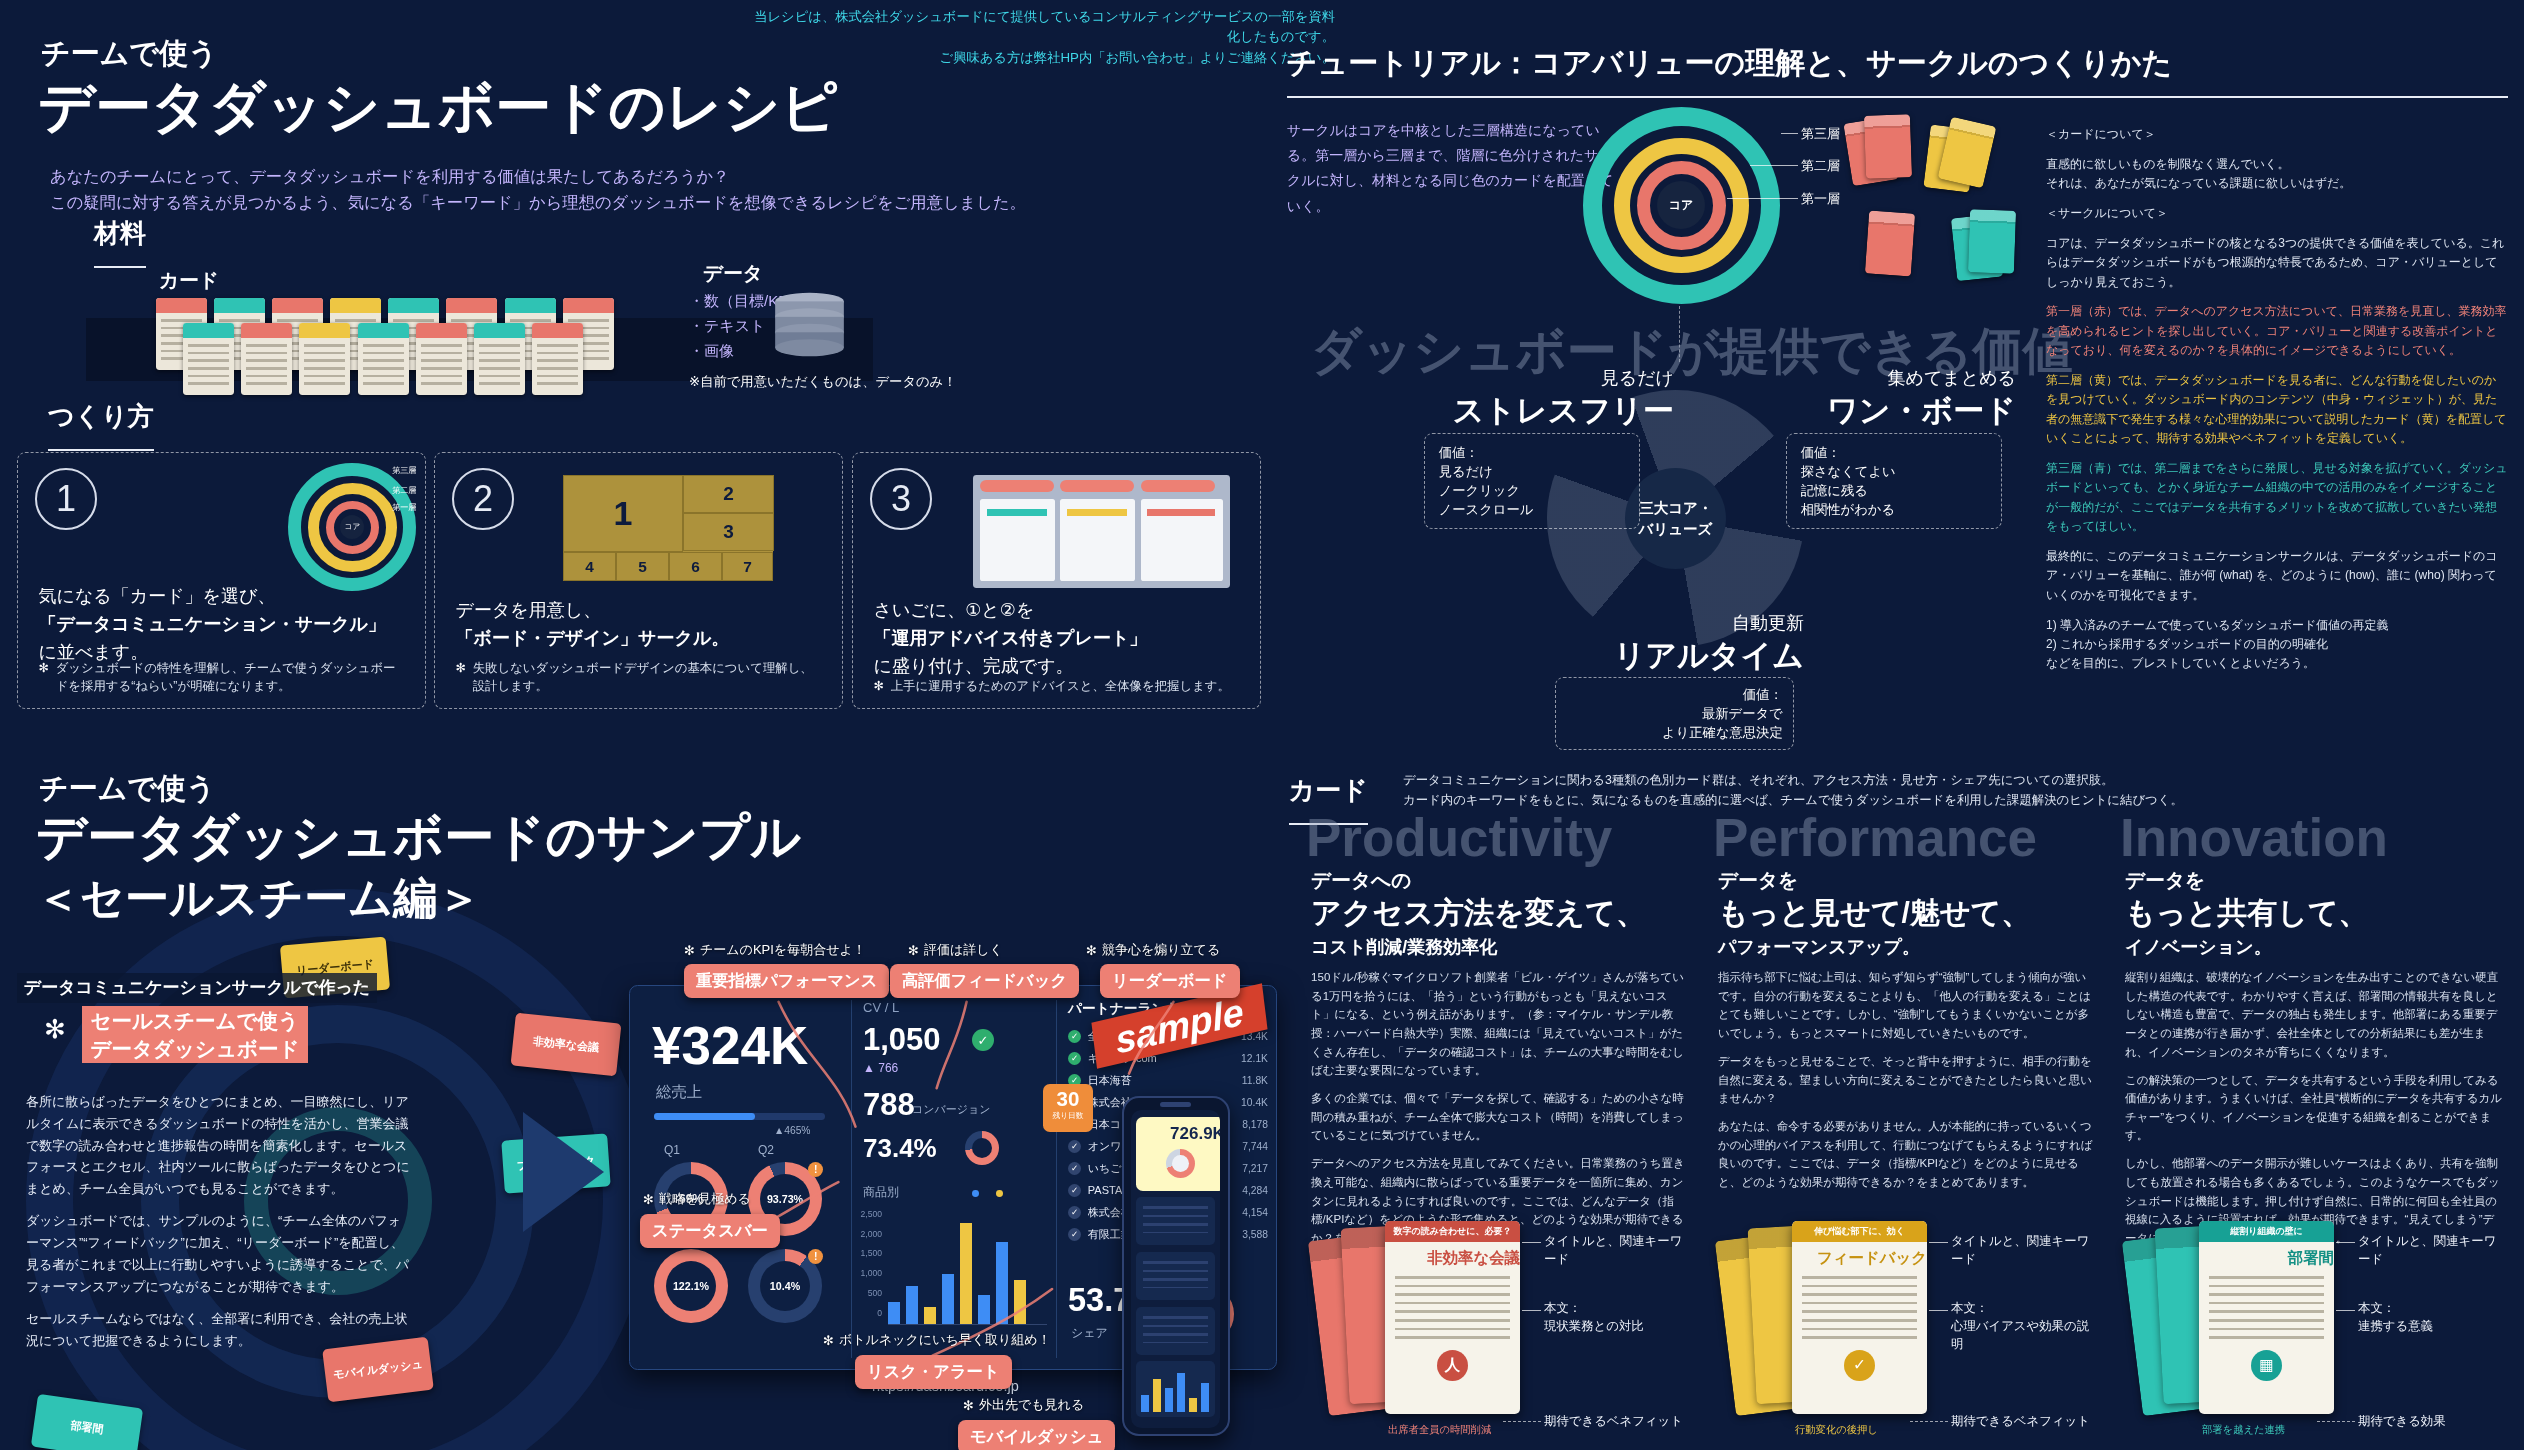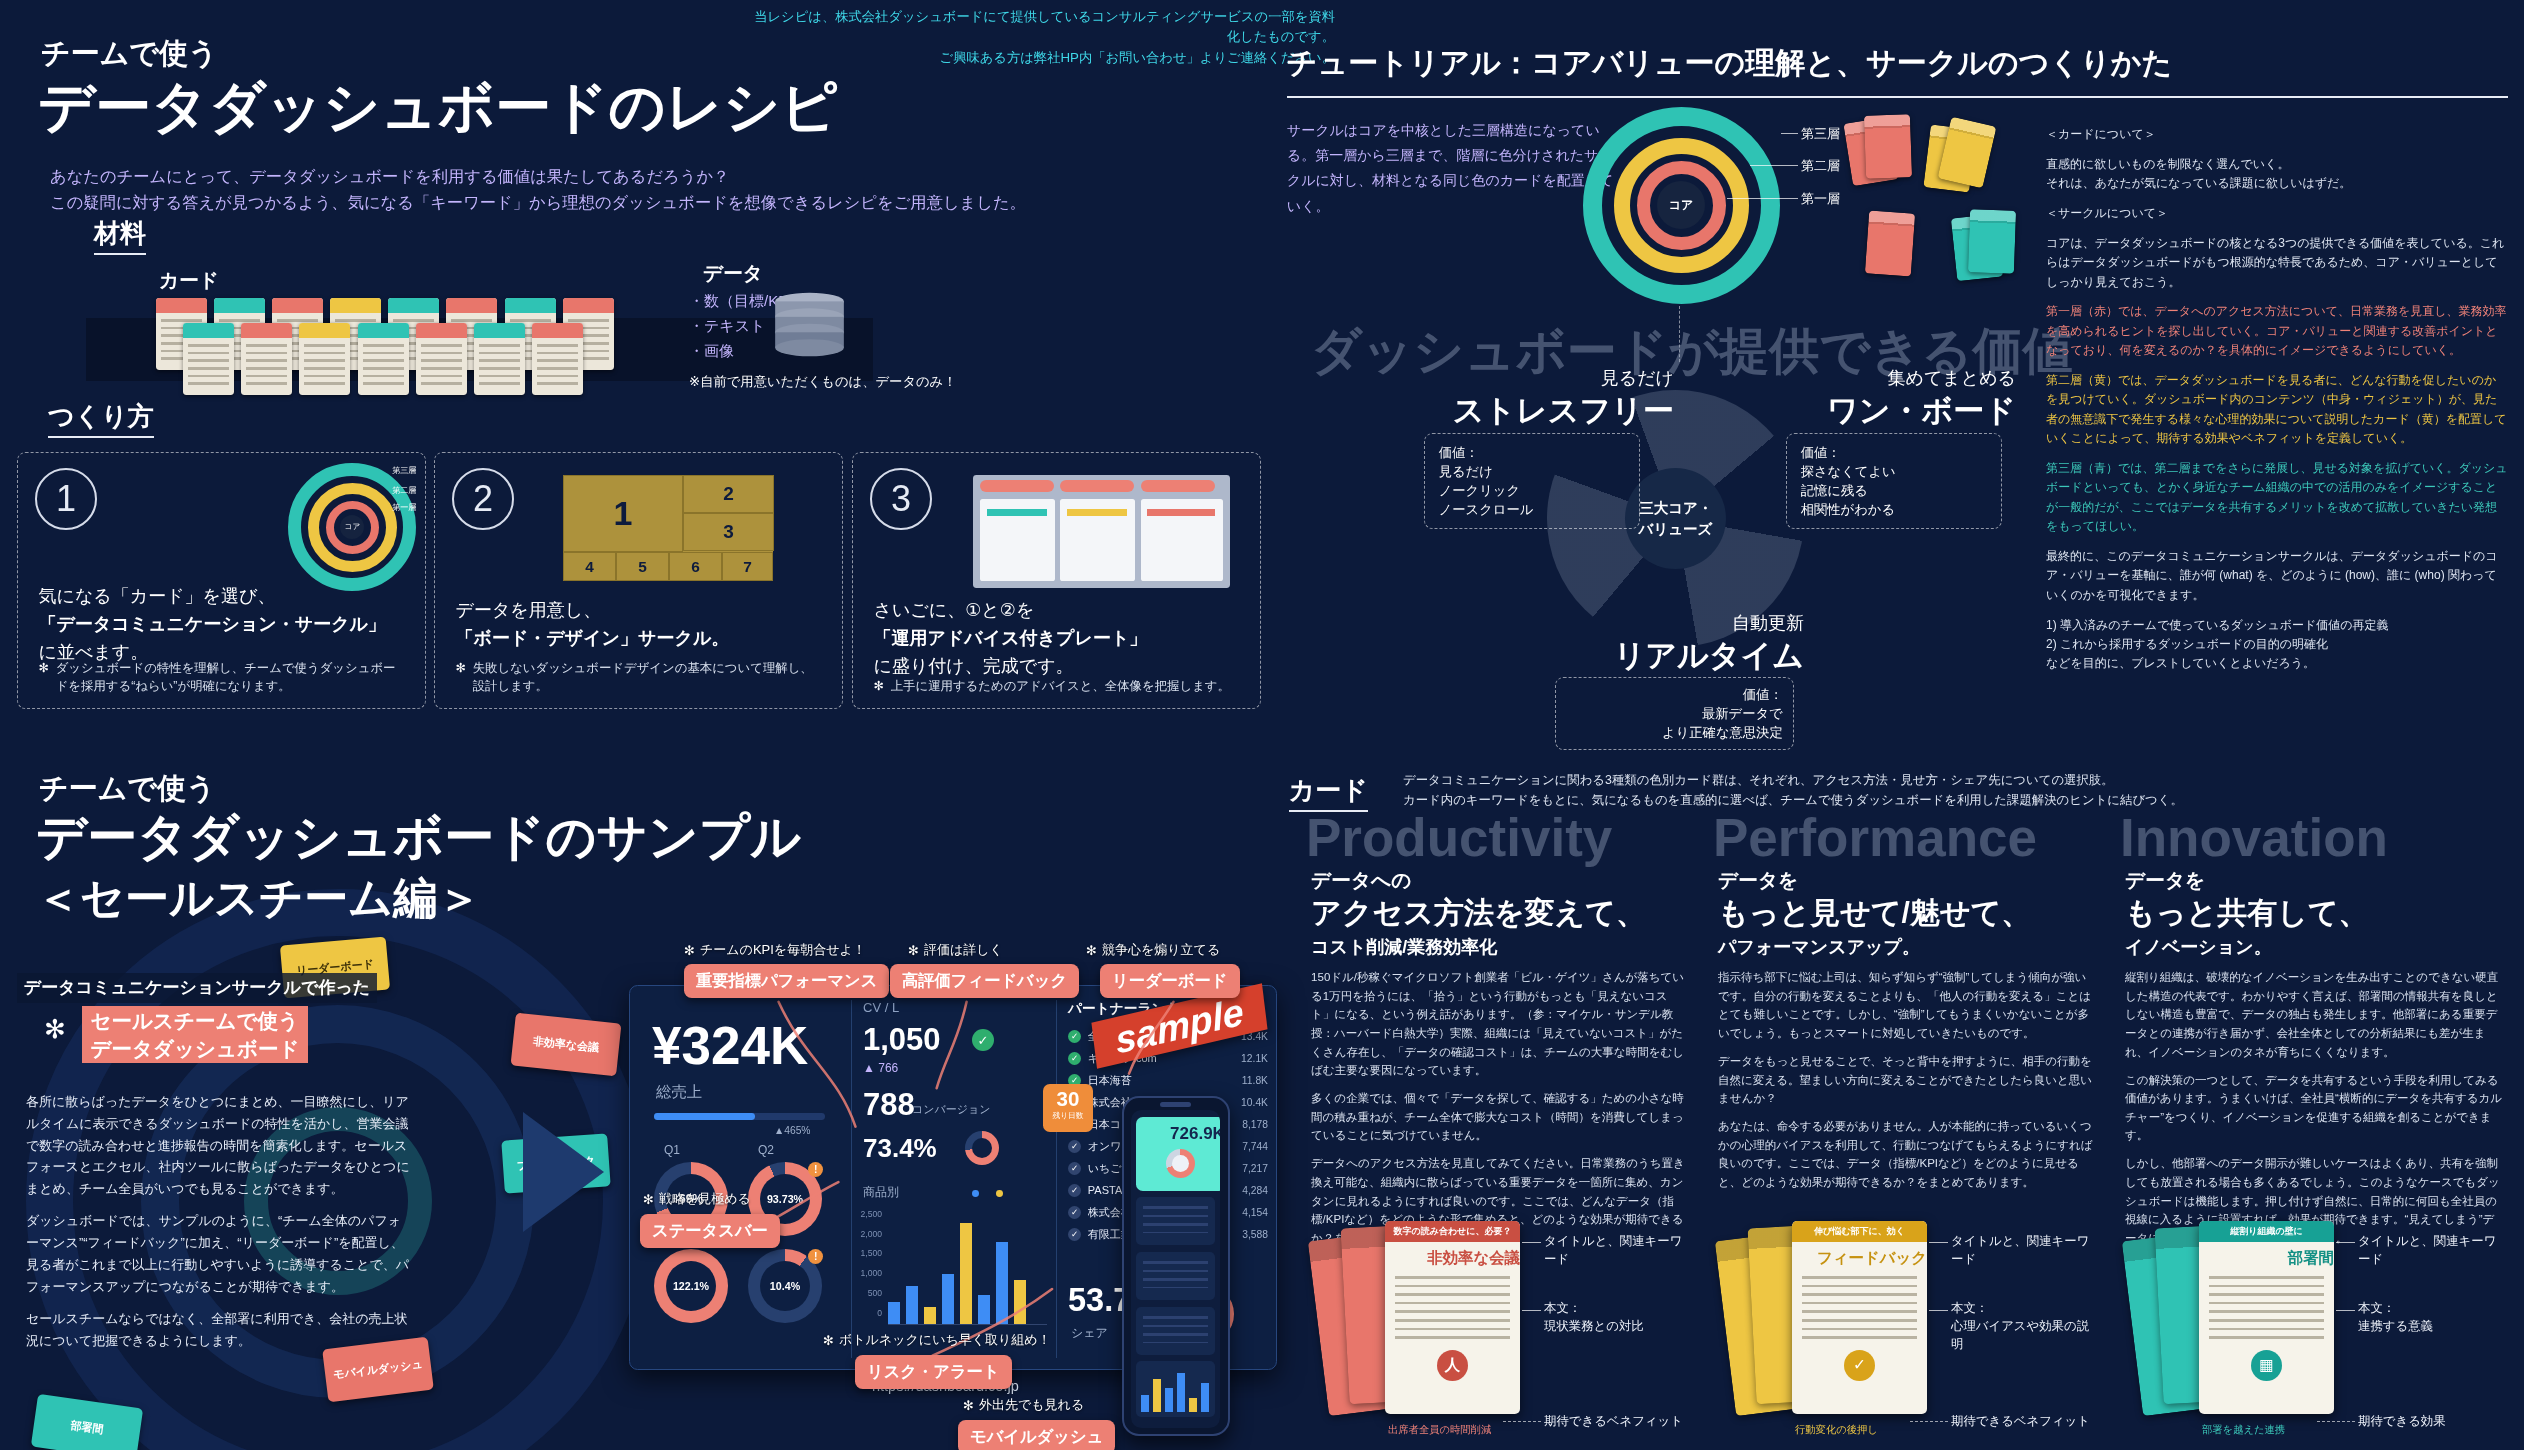--- a/index.html
+++ b/index.html
@@ -7,21 +7,21 @@
 body{width:2525px;height:1451px;position:relative;overflow:hidden;
   font-family:"Liberation Sans","DejaVu Sans",sans-serif;color:#fff}
 .x{position:absolute}
 .b{font-weight:700}
 .pre{white-space:pre-line}
 .ctr{text-align:right}
 .cyan{color:#3fd8e8}
 .mut{color:#9fb0cc}
 .soft{color:#c4b5fd}
 .red-t{color:#ef8278}.yel-t{color:#eec643}.teal-t{color:#3cc9ba}
-.ul{border-bottom:2.6px solid #e8ecf5;padding-bottom:2px;display:inline-block}
+.ul{border-bottom:2.6px solid #e8ecf5;padding-bottom:15px;display:inline-block}
 .dashbox{border:1.7px dashed rgba(255,255,255,.55);border-radius:8.6px}
 .numcirc{width:62px;height:62px;border:2.6px solid #d6dcea;border-radius:50%;display:flex;align-items:center;justify-content:center;font-size:36px;color:#e6ebf5}
 .mcard{position:absolute;width:51px;height:72px;border-radius:3.4px;background:#ece7da;box-shadow:0 1.7px 4.3px rgba(0,0,0,.45);overflow:hidden}
 .mtop{height:15.4px}
 .mlines{margin:6px 5.1px 0;height:41px;background:repeating-linear-gradient(to bottom,#b6b0a0 0 2.6px,transparent 2.6px 7.7px)}
 .ts{background:#e8766b}.tt{background:#2fc3b4}.ty{background:#eec643}
 .ring{position:absolute;border-radius:50%}
 .stk{position:absolute;width:46px;height:63px;border-radius:4.3px;box-shadow:0 1.7px 5.1px rgba(0,0,0,.5);background-image:linear-gradient(rgba(255,255,255,.3) 0 11px,rgba(0,0,0,.12) 11px 13px,transparent 13px)}
 .lline{position:absolute;height:0.9px;background:rgba(255,255,255,.7)}
 .ccard{position:absolute;width:106px;height:53px;border-radius:5.1px;display:flex;align-items:center;justify-content:center;font-weight:700;font-size:11px;box-shadow:0 2.6px 7.7px rgba(0,0,0,.5);z-index:2;text-align:center}
@@ -451,21 +451,21 @@
       </div>
 
     <div class="x b" style="left:462px;top:17px;background:#d5402c;color:#fff;font-style:italic;font-size:38px;padding:1.7px 22px;transform:rotate(-13deg) skewX(-6deg);box-shadow:0 3.4px 10.3px rgba(0,0,0,.5);z-index:6">sample</div>
   </div>
 
   <a class="x" style="left:872px;top:653px;font-size:14.5px;color:#cfd9ea;z-index:5">https://dashboard.co.jp</a>
 
   <div class="x" style="left:1122px;top:371px;width:108px;height:340px;background:#0a1630;border:2.6px solid #2e4272;border-radius:17px;box-shadow:0 8.6px 20.5px rgba(0,0,0,.6);z-index:6">
     <div class="x" style="left:36px;top:4.3px;width:31px;height:4.3px;border-radius:2.6px;background:#2e4272"></div>
     <div class="x" style="left:6.8px;top:12px;width:89px;height:318px;background:#0e1d3d;border-radius:10.3px;overflow:hidden">
-      <div class="x" style="left:5.1px;top:6.8px;width:89px;height:74px;background:#5eead4;border-radius:6.8px">
+      <div class="x" style="left:5.1px;top:6.8px;width:89px;height:74px;background:#fef9c3;border-radius:6.8px">
         <div class="b ctr" style="font-size:17px;color:#14264e;margin-top:6.8px">726.9K</div>
         <div class="donut" style="width:29px;height:29px;margin:5.1px auto 0;background:conic-gradient(#ed8074 0 70%,#cdd5e2 70% 100%)">
             <div class="dinner" style="width:17px;height:17px;background:#eef1f7"></div>
           </div>
       </div>
       <div class="x" style="left:5.1px;top:87px;width:79px;height:48px;background:#15294f;border-radius:5.1px">
           <div style="margin:8.6px 6.8px;height:27px;background:repeating-linear-gradient(to bottom,#2c4170 0 2.6px,transparent 2.6px 8.6px)"></div>
         </div>
       <div class="x" style="left:5.1px;top:142px;width:79px;height:48px;background:#15294f;border-radius:5.1px">
           <div style="margin:8.6px 6.8px;height:27px;background:repeating-linear-gradient(to bottom,#2c4170 0 2.6px,transparent 2.6px 8.6px)"></div>

